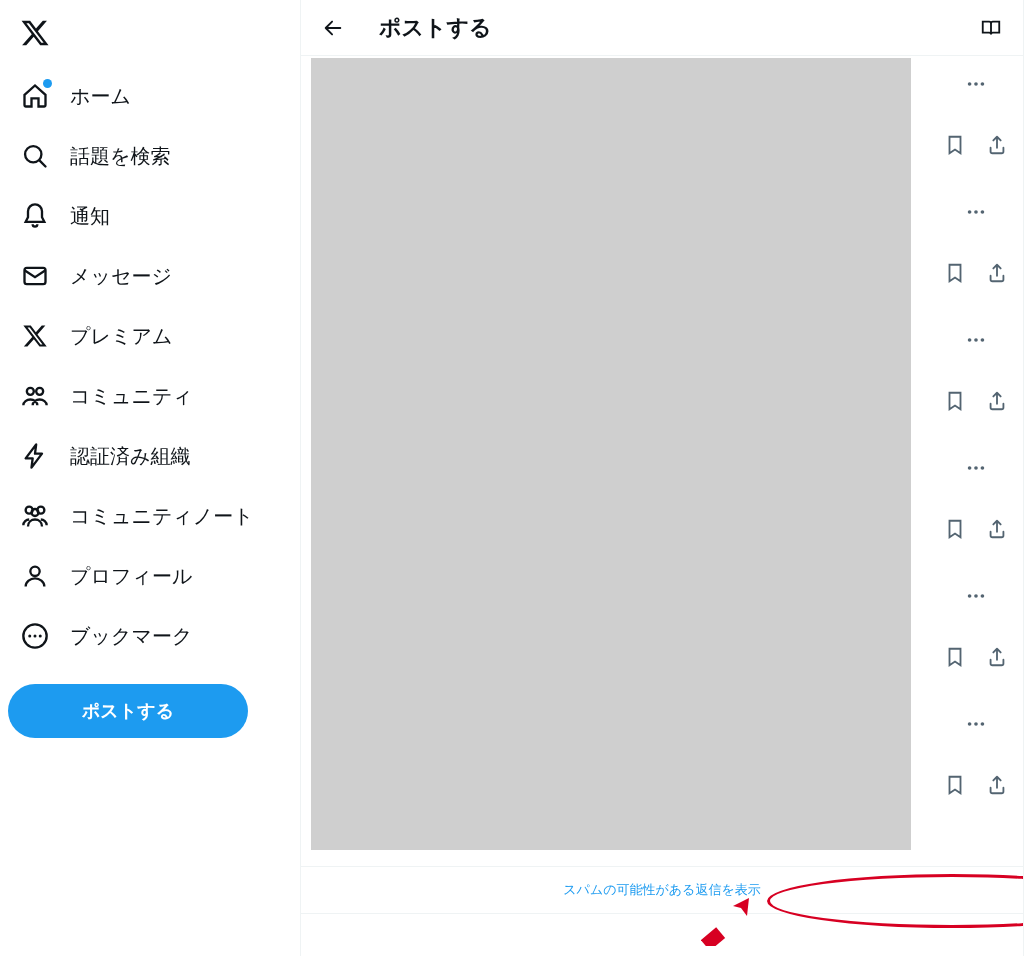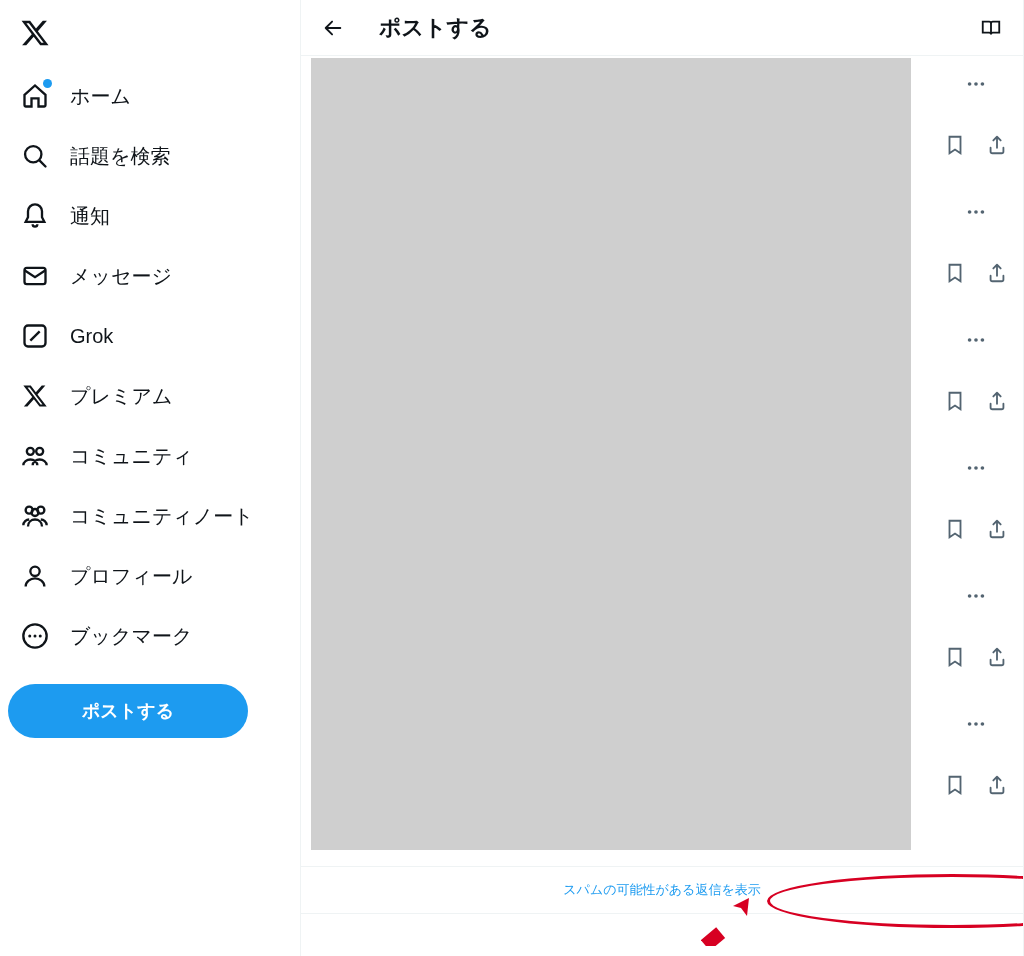--- a/index.html
+++ b/index.html
@@ -213,44 +213,43 @@
       <span class="icon-slot">
         <svg width="28" height="28" viewBox="0 0 24 24">
             <rect x="3" y="5" width="18" height="14" rx="2" fill="none" stroke="#0f1419" stroke-width="2"></rect>
             <path d="M3 7l9 6 9-6" fill="none" stroke="#0f1419" stroke-width="2"></path>
           </svg>
       </span>
       <span class="label">メッセージ</span>
     </li>
     <li class="nav-item">
       <span class="icon-slot">
-        <svg width="28" height="28" viewBox="0 0 24 24">
-            <rect x="3" y="3" width="18" height="18" rx="3" fill="none" stroke="#0f1419" stroke-width="2"></rect>
-            <line x1="8" y1="16" x2="16" y2="8" stroke="#0f1419" stroke-width="2"></line>
-          </svg>
-      </span>
-      <span class="label">Grok</span>
-    </li>
-    <li class="nav-item">
-      <span class="icon-slot">
         <svg width="26" height="26" viewBox="0 0 24 24">
             <path fill="#0f1419" d="M18.244 2.25h3.308l-7.227 8.26 8.502 11.24H16.17l-5.214-6.817L4.99 21.75H1.68l7.73-8.835L1.254 2.25H8.08l4.713 6.231zm-1.161 17.52h1.833L7.084 4.126H5.117z"></path>
           </svg>
       </span>
       <span class="label">プレミアム</span>
     </li>
     <li class="nav-item">
       <span class="icon-slot">
         <svg width="28" height="28" viewBox="0 0 24 24">
             <circle cx="8" cy="8" r="3" fill="none" stroke="#0f1419" stroke-width="2"></circle>
             <circle cx="16" cy="8" r="3" fill="none" stroke="#0f1419" stroke-width="2"></circle>
             <path d="M2 20c0-3 3-5 6-5s6 2 6 5M10 20c0-3 3-5 6-5s6 2 6 5" fill="none" stroke="#0f1419" stroke-width="2"></path>
           </svg>
       </span>
       <span class="label">コミュニティ</span>
+    </li>
+    <li class="nav-item">
+      <span class="icon-slot">
+        <svg width="28" height="28" viewBox="0 0 24 24">
+            <path d="M13 2 4 14h6l-1 8 9-12h-6z" fill="none" stroke="#0f1419" stroke-width="2" stroke-linejoin="round"></path>
+          </svg>
+      </span>
+      <span class="label">認証済み組織</span>
     </li>
     <li class="nav-item">
       <span class="icon-slot">
         <svg width="28" height="28" viewBox="0 0 24 24">
             <circle cx="7" cy="7" r="3" fill="none" stroke="#0f1419" stroke-width="2"></circle>
             <circle cx="17" cy="7" r="3" fill="none" stroke="#0f1419" stroke-width="2"></circle>
             <circle cx="12" cy="9" r="3" fill="none" stroke="#0f1419" stroke-width="2"></circle>
             <path d="M2 20c0-3 2.5-5 5-5M22 20c0-3-2.5-5-5-5M6 21c0-4 3-6 6-6s6 2 6 6" fill="none" stroke="#0f1419" stroke-width="2"></path>
           </svg>
       </span>

